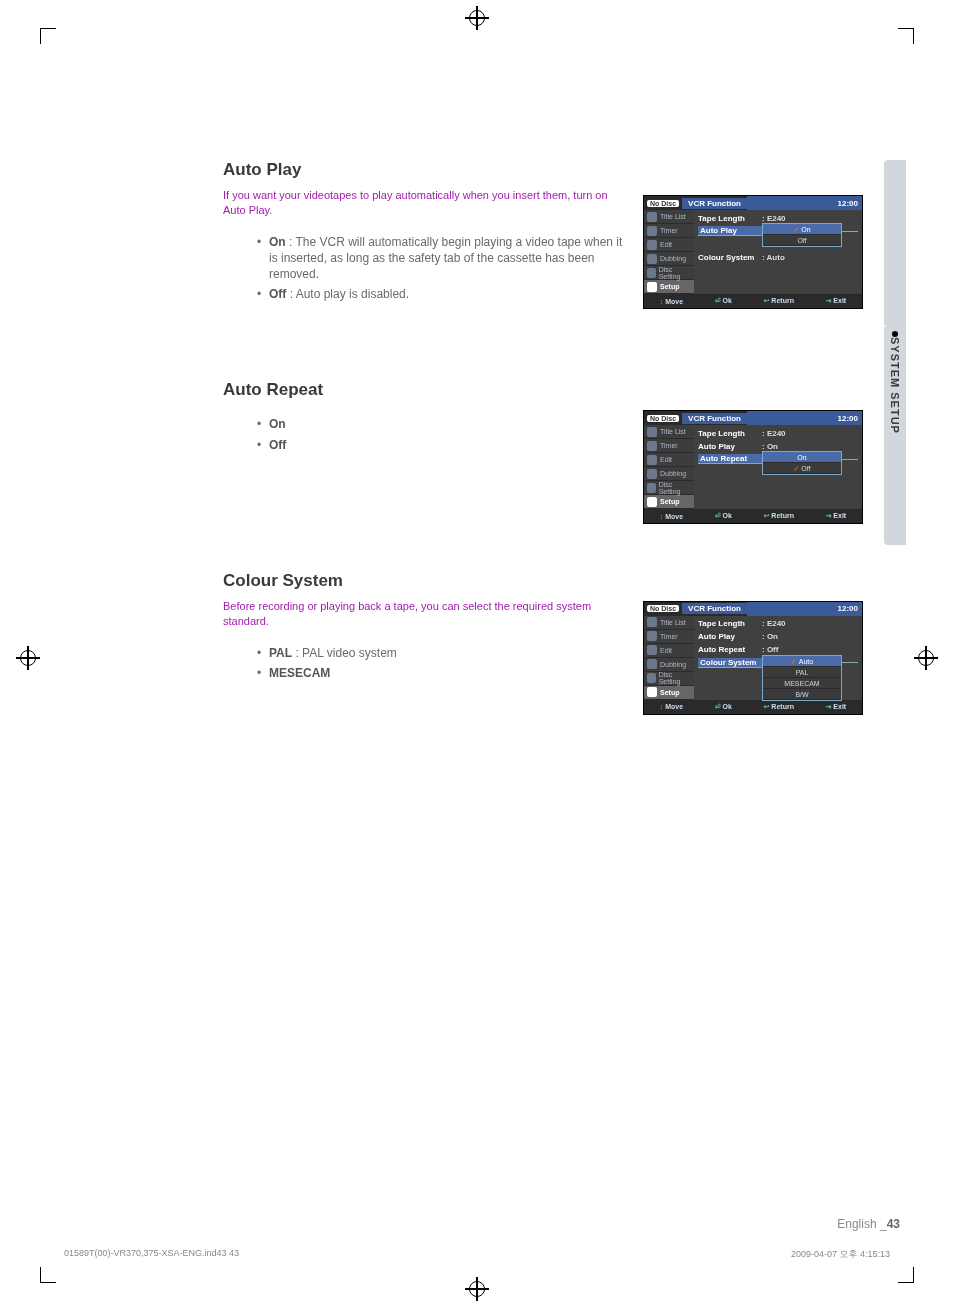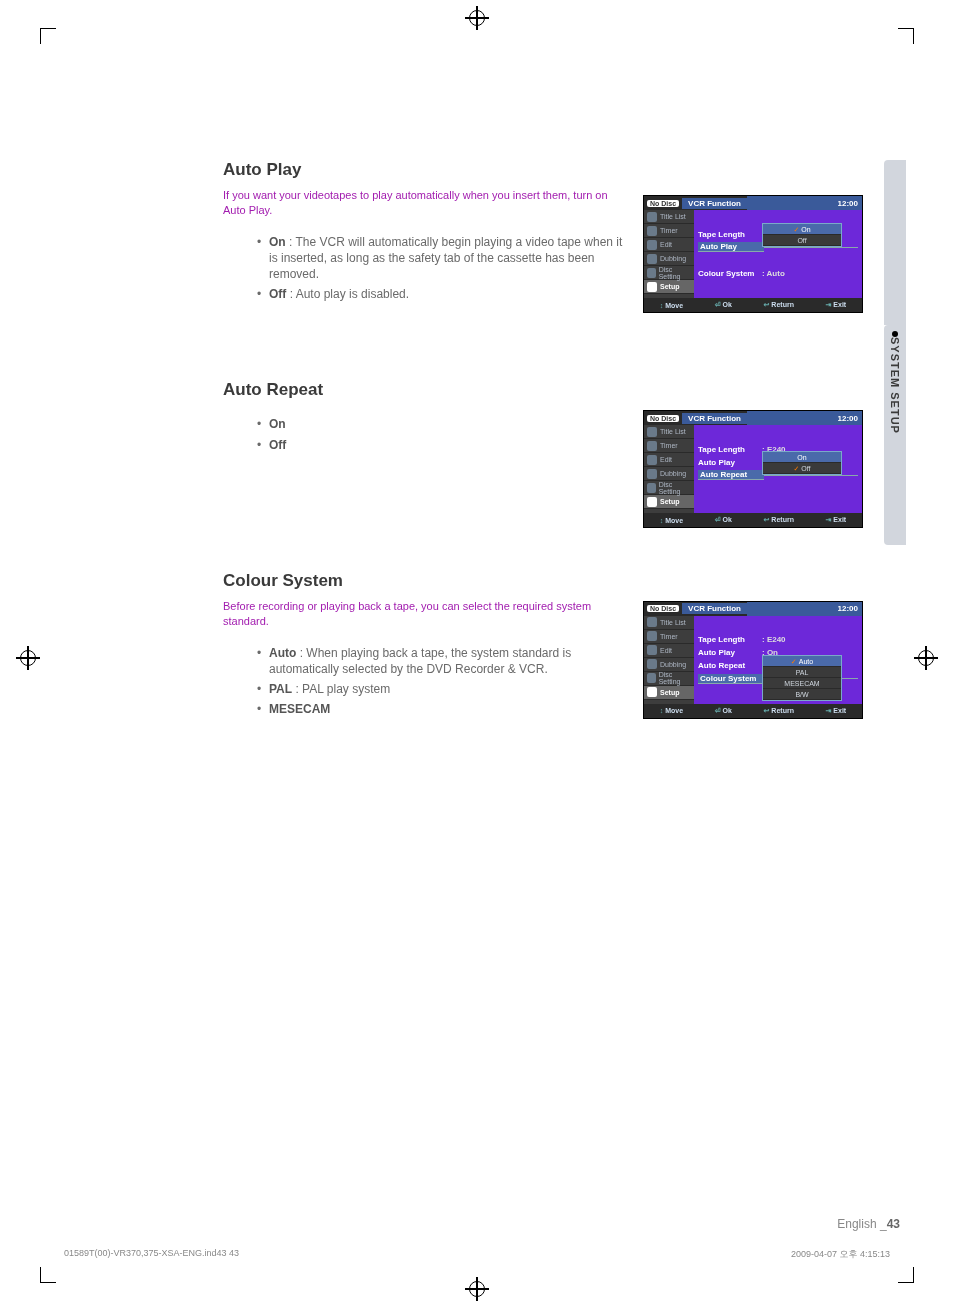--- a/index.html
+++ b/index.html
@@ -103,21 +103,21 @@
     border-bottom:1px solid #2a2a2a; padding:0 3px;
     color:#aeb7c4; font-size:7px;
   }
   .osd .sidebar .sitem.active { background:#666; color:#fff; font-weight:bold;}
   .osd .sidebar .sicon {
     width:10px; height:10px; background:#6a7a8a; display:inline-block;
     border-radius:2px;
   }
   .osd .sidebar .sitem.active .sicon { background:#fff;}
   .osd .main {
-    flex:1; background:#6d28d9; padding:18px 4px; min-height:84px; position:relative;
+    flex:1; background:#404040; padding:2px 4px; min-height:84px; position:relative;
   }
   .osd .row { display:flex; align-items:center; height:12px; margin-bottom:1px;}
   .osd .row .lab { width:64px; font-weight:bold; color:#fff;}
   .osd .row .val { color:#ddd; font-weight:bold;}
   .osd .row.sel .lab-wrap, .osd .row.sel .val-wrap {
     background:#4a6aaa; border-bottom:1px solid #8aa; padding:0 2px;
   }
   .osd .row .lab-wrap { width:66px;}
   .osd .row .val-wrap { flex:1; position:relative;}
   .osd .check::before { content:"✓"; color:#ff7a00; font-size:7px; margin-right:2px;}
@@ -356,22 +356,21 @@
         </div>
       </div>
     </div>
 
     <div style="height:90px;"></div>
 
     <div class="section">
       <h2>Colour System</h2>
       <p class="intro">Before recording or playing back a tape, you can select the required system standard.</p>
       <ul class="bullets">
-        <li><b>Auto</b> <span>: When playing back a tape, the system standard is automatically selected by the DVD Recorder &amp; VCR.</span></li>
-        <li><b>PAL</b> <span>: PAL play system</span></li>
+        <li><b>PAL</b> <span>: PAL video system</span></li>
         <li><b>MESECAM</b></li>
       </ul>
 
       <div class="osd" style="top:30px;">
         <div class="titlebar">
           <span class="tb-badge">No Disc</span>
           <span class="tb-title">VCR Function</span>
           <span class="tb-fill">12:00</span>
         </div>
         <div class="body">

